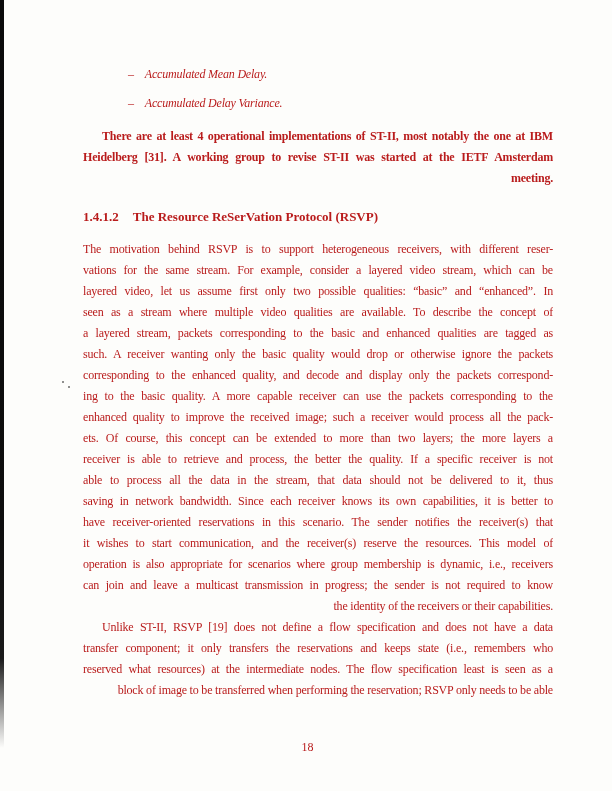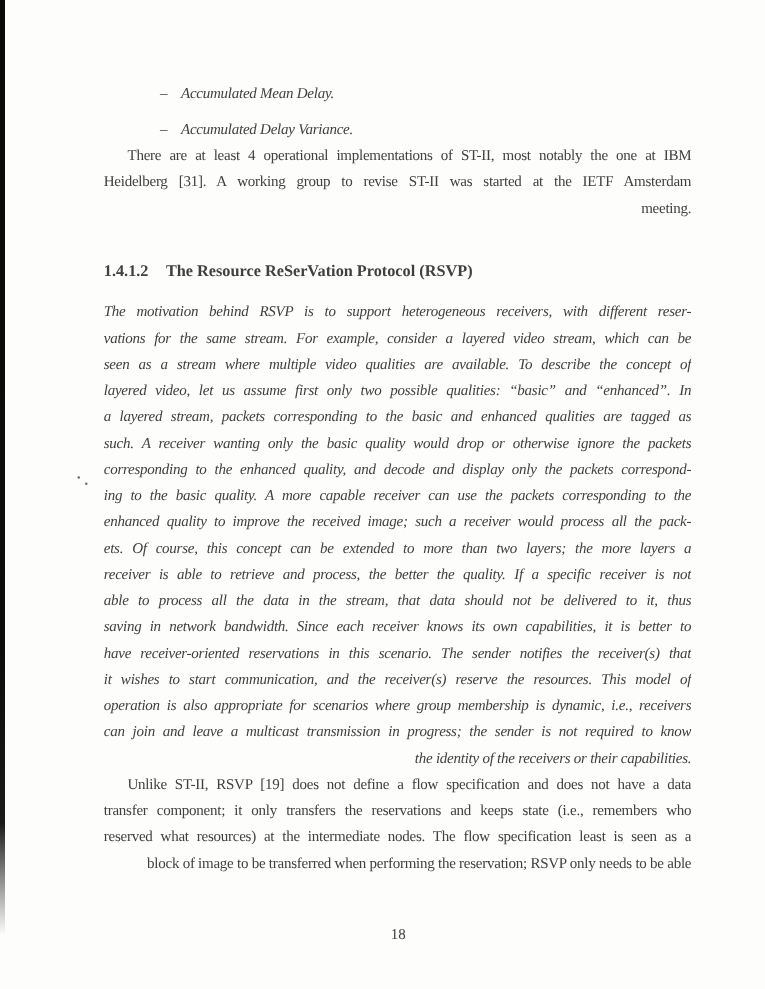--- a/index.html
+++ b/index.html
@@ -6,21 +6,21 @@
   body {
     width: 612px; height: 791px;
     background: #ffffff;
     font-family: "Liberation Serif", serif;
   }
   .page {
     position: relative;
     width: 612px; height: 791px;
     background: #fdfdfb;
     overflow: hidden;
-    color: #404040;
+    color: #b91c1c;
   }
   
   .scan-edge {
     position: absolute; left: 0; top: 0;
     width: 4px; height: 748px;
     background: linear-gradient(to bottom,
       #0a0a0a 0%, #0d0d0d 70%, #1a1a1a 88%, rgba(20,20,20,0) 100%);
   }
   .speck {
     position: absolute; width: 2px; height: 2px;
@@ -29,39 +29,39 @@
   .textcol {
     position: absolute;
     left: 83px; width: 470px; top: 0; height: 791px;
     font-size: 12px; letter-spacing: -0.2px;
   }
   .block { position: absolute; left: 0; width: 470px; }
   .bullets { top: 64px; }
   .bullet-item { height: 21px; line-height: 21px; padding-left: 45px; margin-bottom: 8px; }
   .bullet-marker { display: inline-block; margin-right: 11px; font-style: italic; }
   .bullet-text { font-style: italic; }
-  .para-st2 { top: 114px; }
+  .para-st2 { top: 126px; font-weight: bold; }
   .heading {
     top: 206px; height: 22px; line-height: 22px;
     font-weight: bold; font-size: 13px; letter-spacing: 0;
   }
   .heading .sec-num { margin-right: 14px; }
-  .para-rsvp { top: 239px; font-style: italic; }
+  .para-rsvp { top: 239px; }
   .para-unlike { top: 617px; }
   
   .line {
     height: 21px; line-height: 21px;
     text-align: justify; overflow: hidden;
   }
   .line::after { content: ""; display: inline-block; width: 100%; height: 0; }
   .line.last { text-align: right; }
   .line.last::after { content: none; }
   .indent-first .line:first-child { text-indent: 19px; }
   .page-number {
-    position: absolute; top: 737px; left: 91px; width: 455px;
+    position: absolute; top: 737px; left: 80px; width: 455px;
     text-align: center; font-size: 12px; height: 20px; line-height: 20px;
   }
 </style>
 </head>
 <body>
 
 <div class="page">
 
   <div class="scan-edge"></div>
   <div class="speck" style="left:62px; top:381px;"></div>
@@ -84,22 +84,22 @@
         <div class="line last">meeting.</div>
       </div>
 
     <div class="block heading">
       <span class="sec-num">1.4.1.2</span><span class="sec-title">The Resource ReSerVation Protocol (RSVP)</span>
     </div>
 
     <div class="block para-rsvp">
         <div class="line">The motivation behind RSVP is to support heterogeneous receivers, with different reser-</div>
         <div class="line">vations for the same stream.  For example, consider a layered video stream, which can be</div>
+        <div class="line">layered video, let us assume first only two possible qualities: “basic” and “enhanced”.  In</div>
         <div class="line">seen as a stream where multiple video qualities are available.  To describe the concept of</div>
-        <div class="line">layered video, let us assume first only two possible qualities: “basic” and “enhanced”.  In</div>
         <div class="line">a layered stream, packets corresponding to the basic and enhanced qualities are tagged as</div>
         <div class="line">such.  A receiver wanting only the basic quality would drop or otherwise ignore the packets</div>
         <div class="line">corresponding to the enhanced quality, and decode and display only the packets correspond-</div>
         <div class="line">ing to the basic quality.  A more capable receiver can use the packets corresponding to the</div>
         <div class="line">enhanced quality to improve the received image; such a receiver would process all the pack-</div>
         <div class="line">ets.  Of course, this concept can be extended to more than two layers; the more layers a</div>
         <div class="line">receiver is able to retrieve and process, the better the quality.  If a specific receiver is not</div>
         <div class="line">able to process all the data in the stream, that data should not be delivered to it, thus</div>
         <div class="line">saving in network bandwidth.  Since each receiver knows its own capabilities, it is better to</div>
         <div class="line">have receiver-oriented reservations in this scenario.  The sender notifies the receiver(s) that</div>

